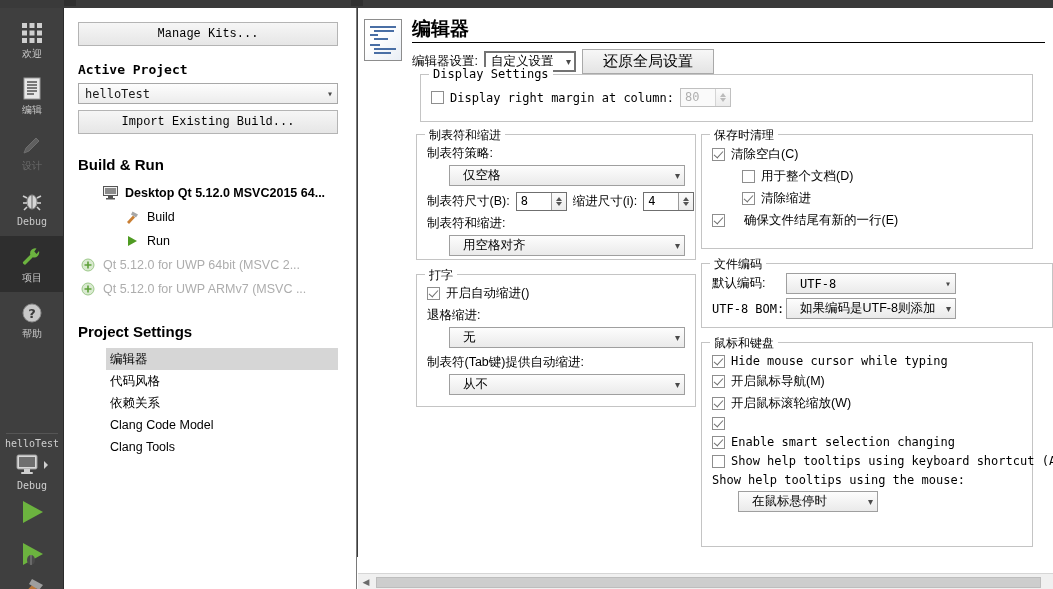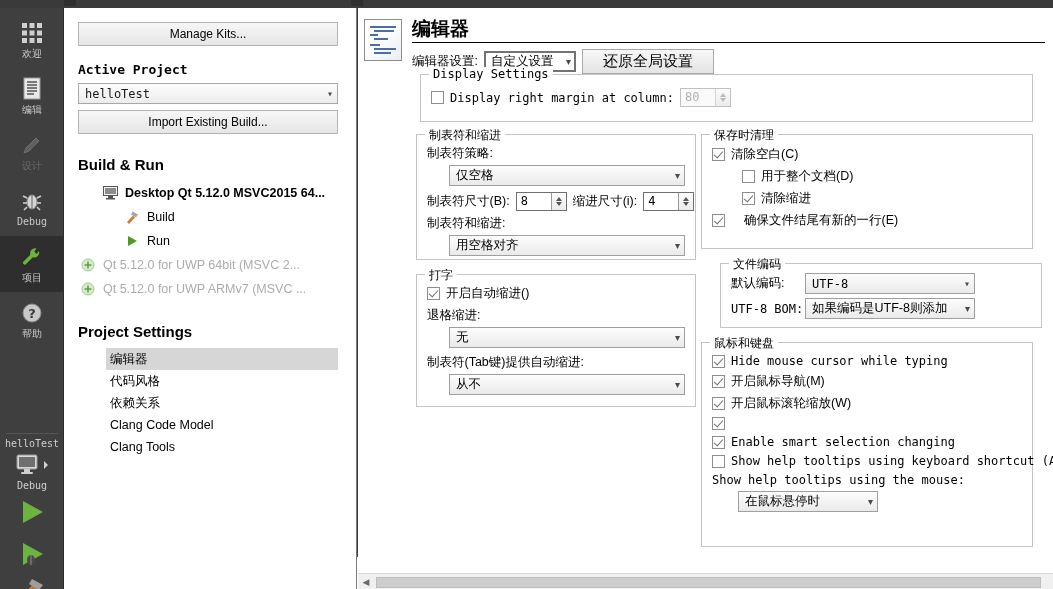--- a/index.html
+++ b/index.html
@@ -62,21 +62,21 @@
     padding: 0;
     overflow: hidden;
   }
   .lp-inner { padding: 14px 18px 0 13px; }
 
   .btn {
     display: block; width: 100%;
     background: linear-gradient(#f6f6f6, #e6e6e6);
     border: 1px solid #b4b4b4;
     padding: 4px 20px;
-    font-family: Liberation Sans, sans-serif;
+    font-family: Liberation Mono, monospace;
     font-size: 12px;
     text-align: center;
     color: #000;
     cursor: default;
   }
   .combo {
     display: flex; align-items: center;
     width: 100%;
     background: linear-gradient(#fdfdfd, #ececec);
     border: 1px solid #a8a8a8;
@@ -213,21 +213,21 @@
   }
   .spin .arrows .up { border-bottom: 4px solid #555; margin-bottom:1px; }
   .spin .arrows .dn { border-top: 4px solid #555; }
   .spin.dis .arrows .up { border-bottom-color:#bbb; }
   .spin.dis .arrows .dn { border-top-color:#bbb; }
 
   .combo2 {
     display: flex; align-items: center;
     background: linear-gradient(#fdfdfd,#eaeaea);
     border: 1px solid #9f9f9f;
-    height: 21px; padding: 0 4px 0 6px;
+    height: 21px; padding: 0 4px 0 13px;
     font-size: 12.5px; cursor: default;
   }
   .combo2.mono { font-family:"DejaVu Sans Mono", monospace; font-size:12px; }
   .combo2 .cv { flex:1; white-space:nowrap; overflow:hidden; }
   .combo2 .chev { color:#4a4a4a; font-size:10px; padding-left:5px; }
   .indent2 { margin-left: 30px; }
 
   
   .hscroll {
     position:absolute; left:358px; bottom:0; width:695px; height:16px;
@@ -585,21 +585,21 @@
           <span class="cb checked"></span>
           <span class="lab">清除缩进</span>
         </div>
         <div class="row" style="margin-bottom:0;gap:19px;">
           <span class="cb checked"></span>
           <span class="lab">确保文件结尾有新的一行(E)</span>
         </div>
       </div>
     </div>
 
-    <div class="gb" style="left:362px; top:255px; width:322px; height:65px;">
+    <div class="gb" style="left:343px; top:255px; width:352px; height:65px;">
       <div class="gb-title">文件编码</div>
       <div class="gb-body" style="padding-top:9px;">
         <div class="row" style="margin-bottom:4px;">
           <span class="lab" style="width:68px;">默认编码:</span>
           <span class="combo2 mono" style="width:170px;">
             <span class="cv">UTF-8</span>
             <span class="chev">▾</span>
           </span>
         </div>
         <div class="row" style="margin-bottom:0;">

